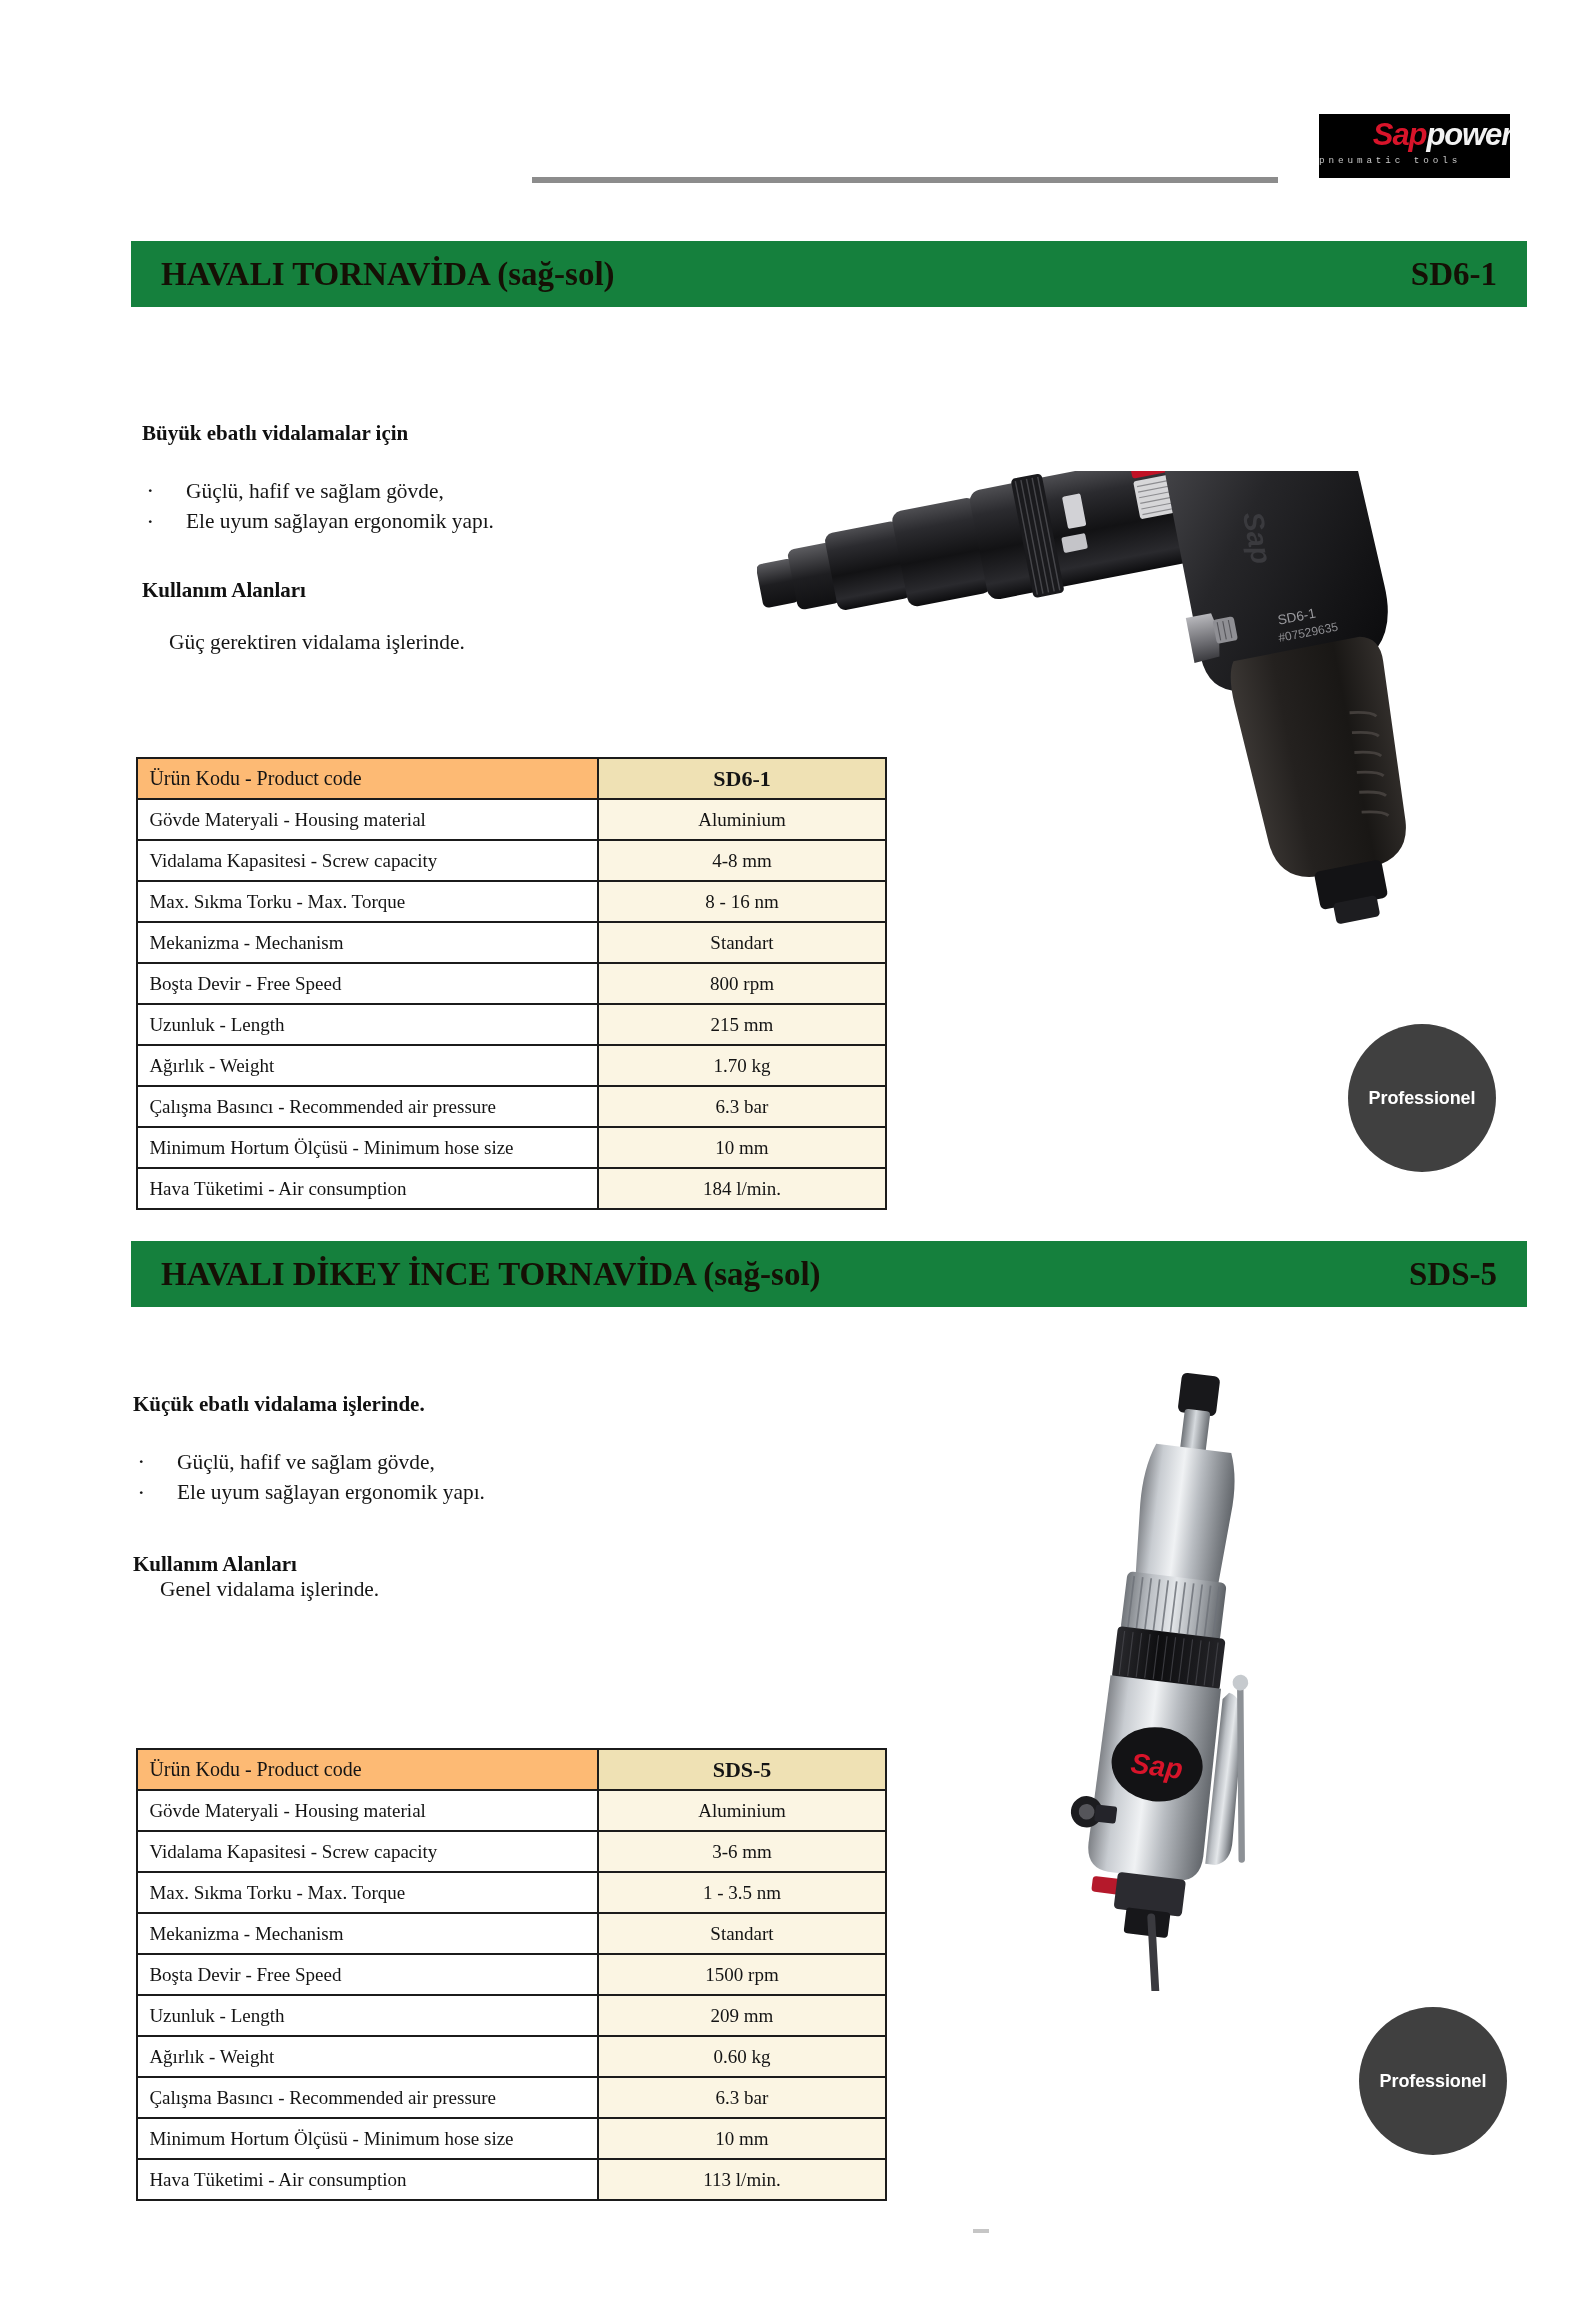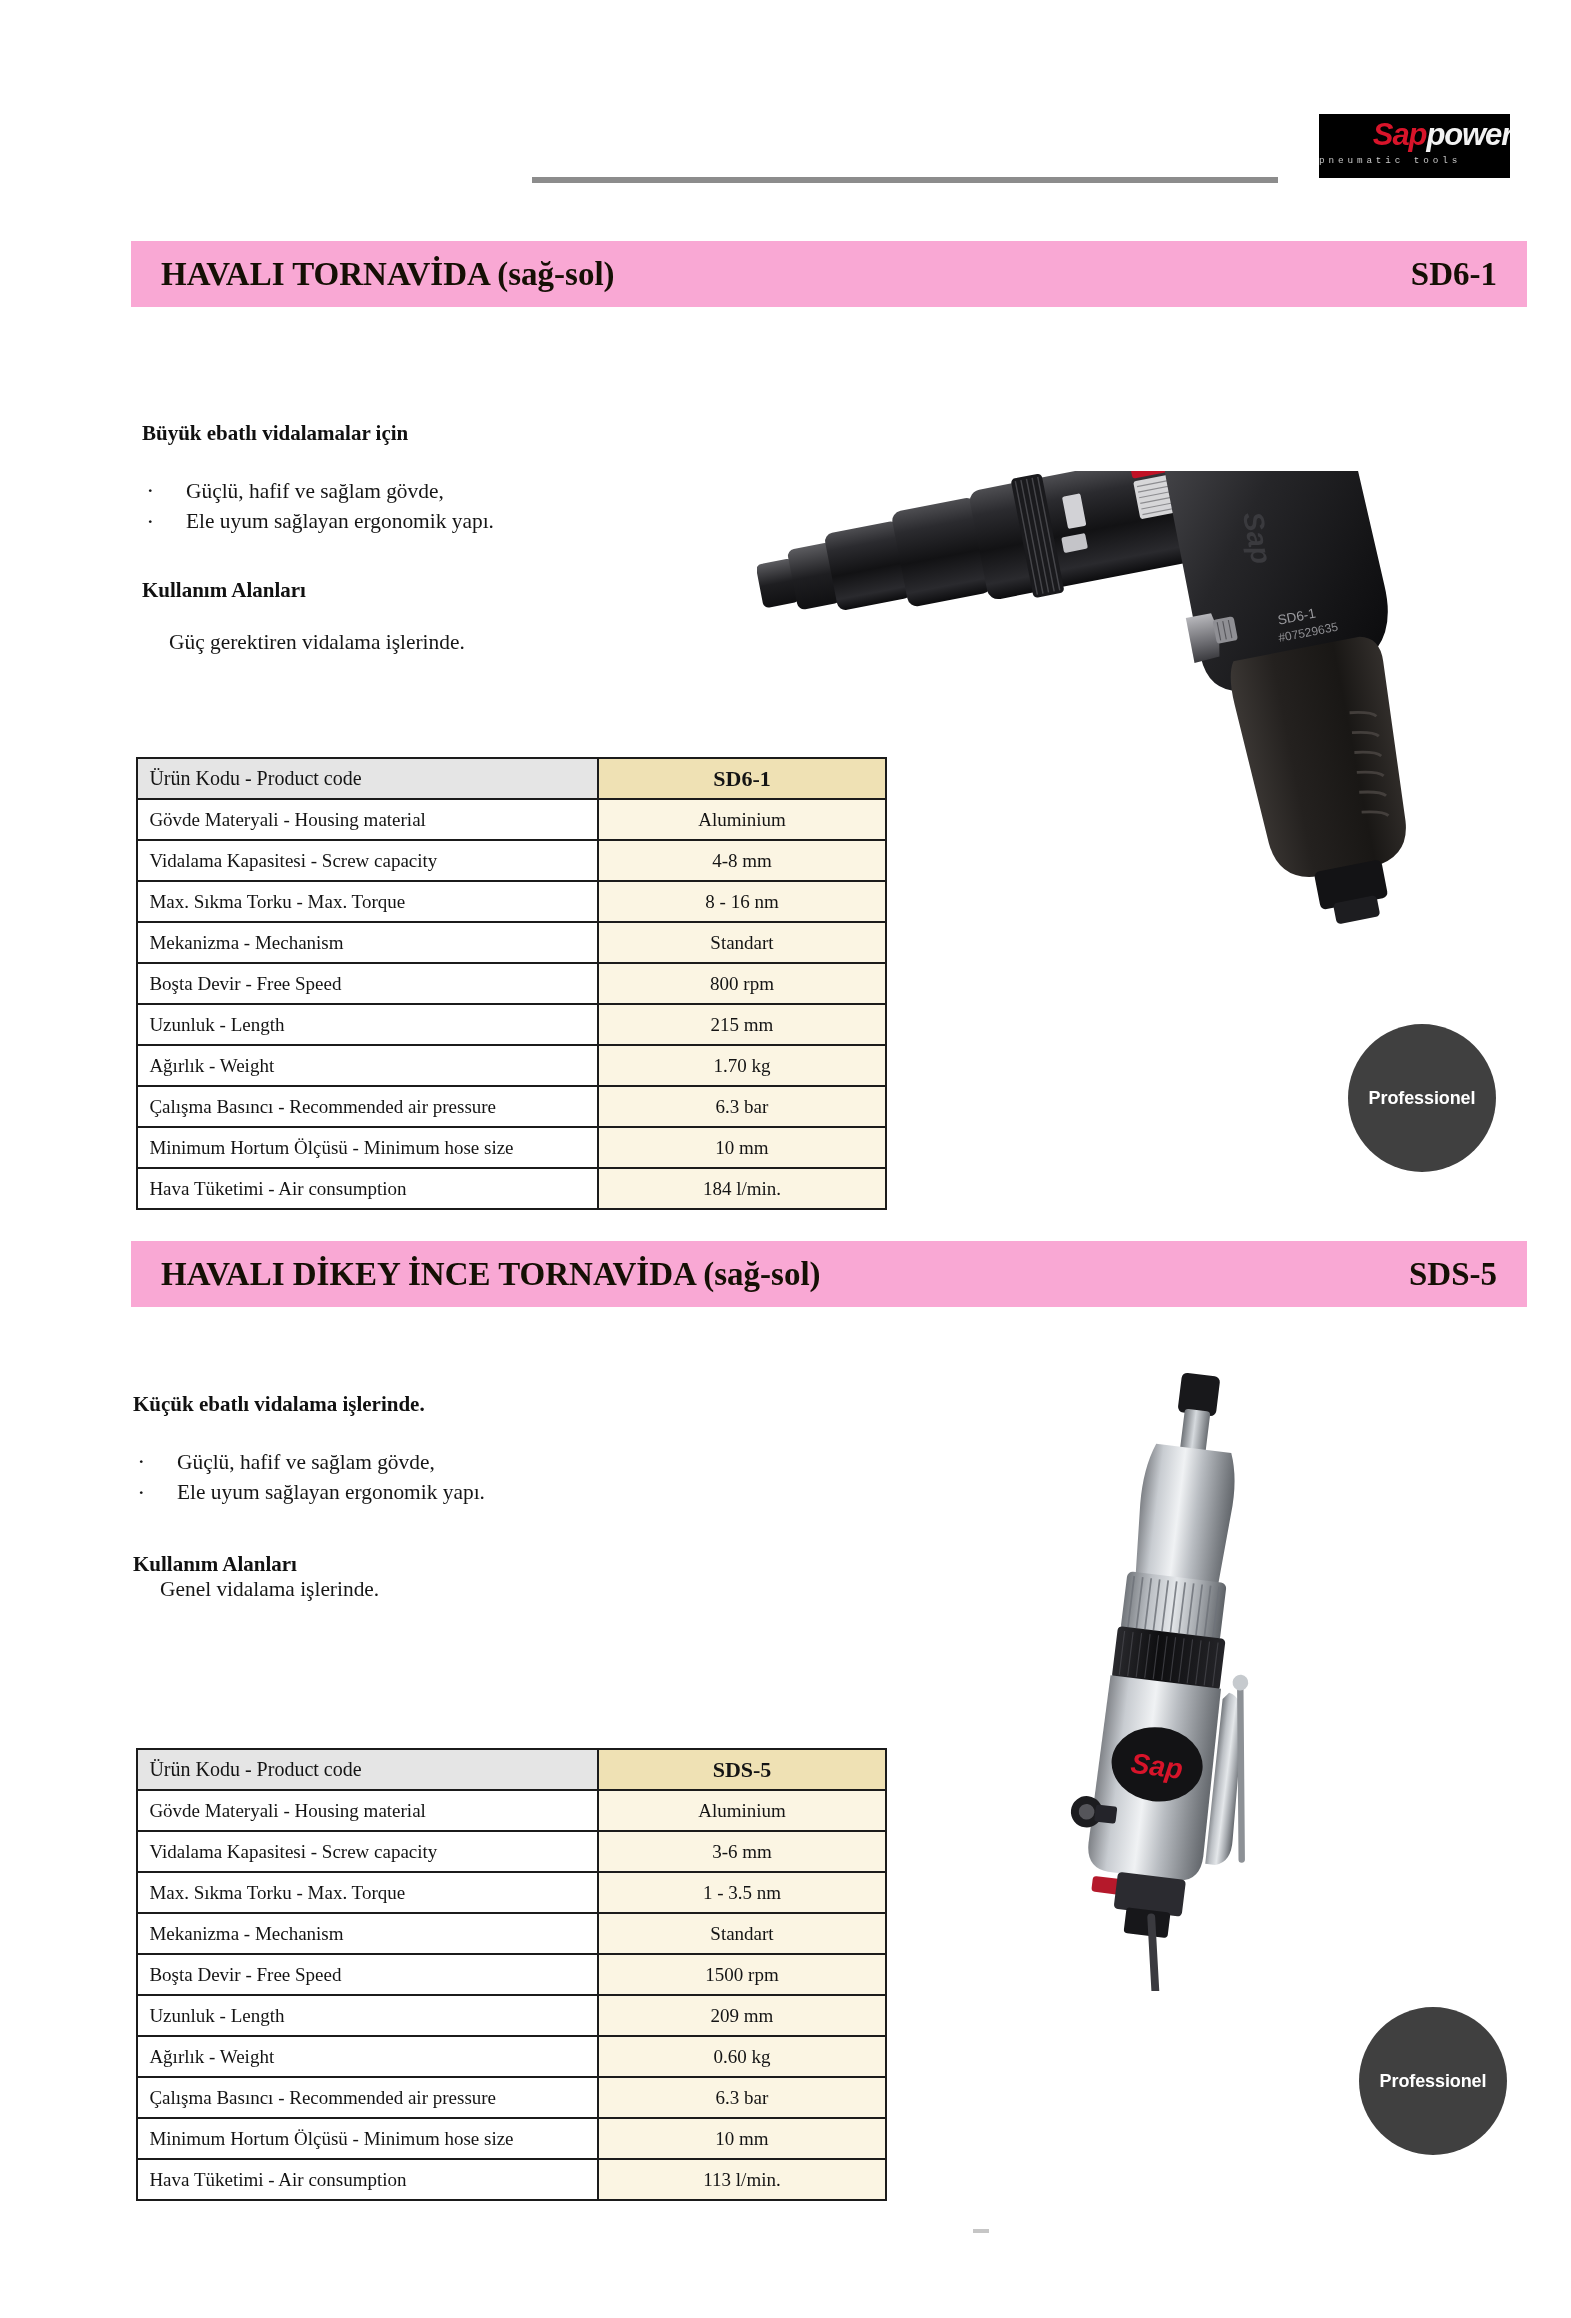--- a/index.html
+++ b/index.html
@@ -75,21 +75,21 @@
     color: #c9c9c9;
     white-space: nowrap;
   }
 
   
   .section-band {
     position: absolute;
     left: 131px;
     width: 1396px;
     height: 66px;
-    background: #f9a8d4;
+    background: #15803d;
   }
   .section-band-title {
     position: absolute;
     left: 30px; top: 50%;
     transform: translateY(-50%);
     font-family: "Liberation Serif", "DejaVu Serif", serif;
     font-weight: bold;
     font-size: 33px;
     color: #151005;
     white-space: nowrap;
@@ -159,21 +159,21 @@
     white-space: nowrap;
     overflow: hidden;
   }
   .spec-table td.spec-value {
     width: 286px;
     text-align: center;
     padding-left: 0;
     background: #fbf5e3;
   }
   .spec-table tr.spec-head td {
-    background: #e5e5e5;
+    background: #fdba74;
     font-size: 20px;
   }
   .spec-table tr.spec-head td.spec-value {
     background: #efe1b4;
     font-weight: bold;
     font-size: 22px;
   }
 
   
   .pro-badge {

